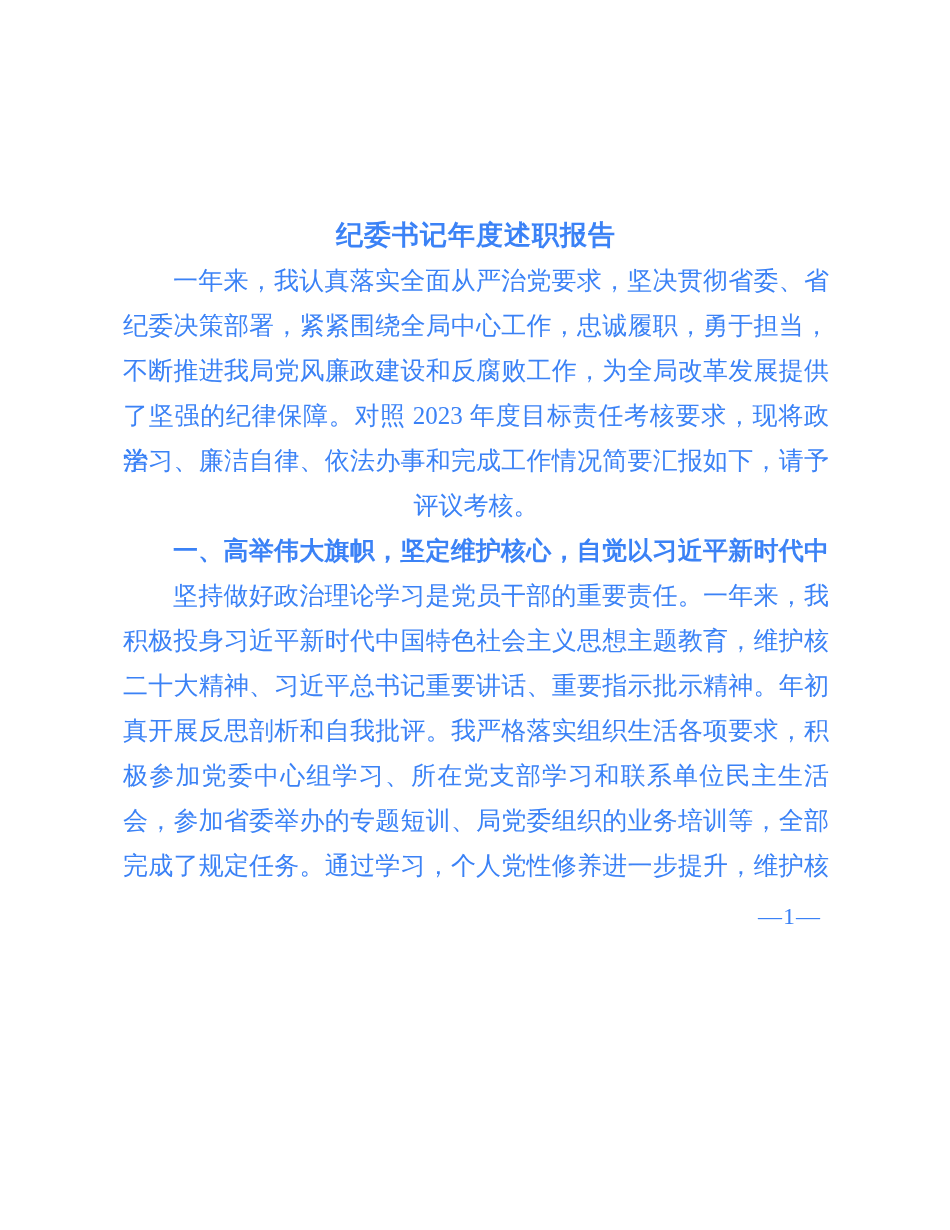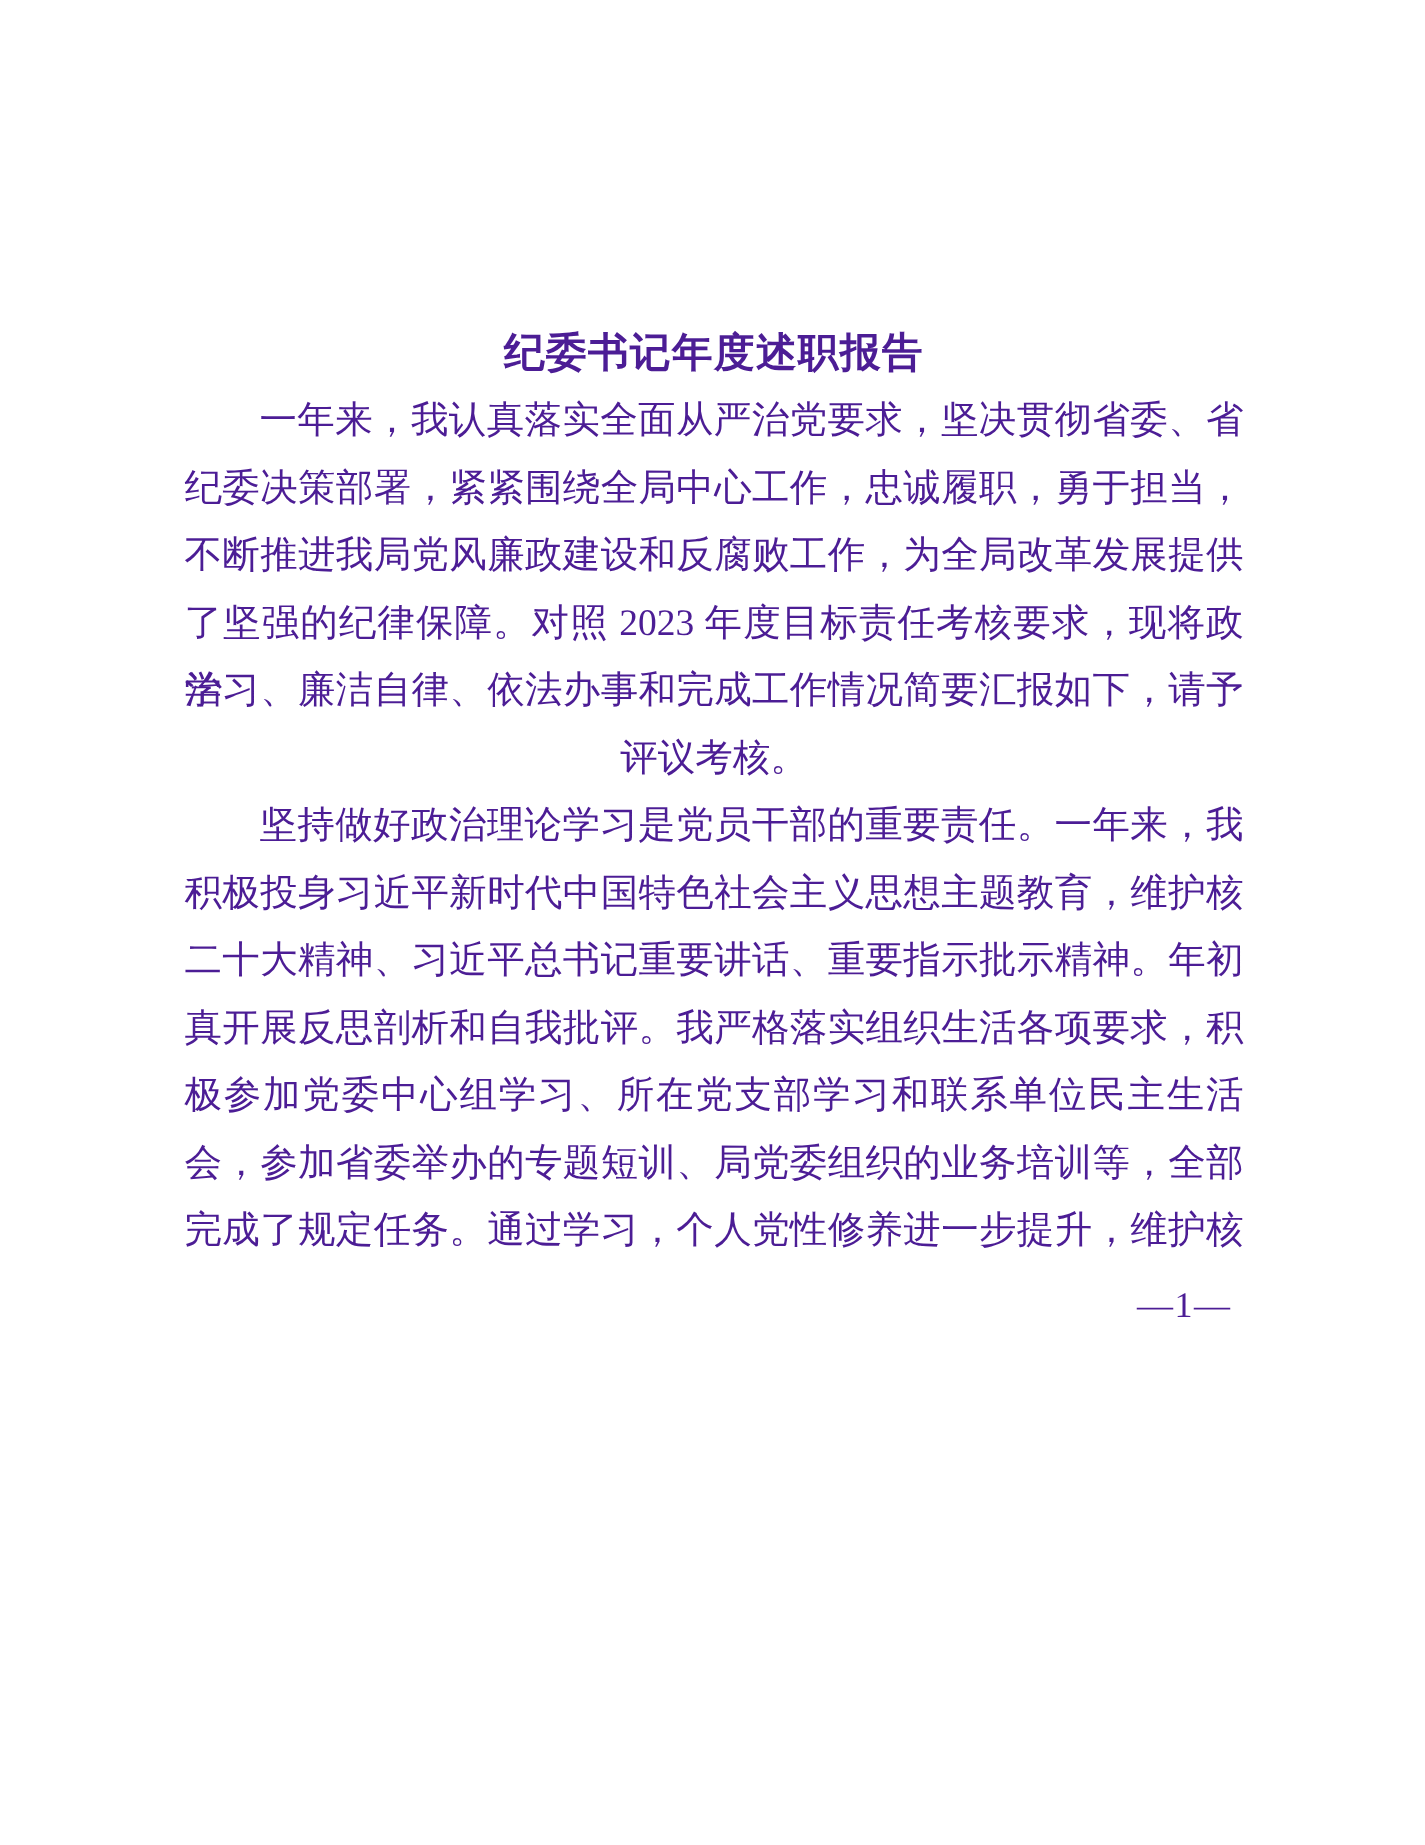--- a/index.html
+++ b/index.html
@@ -5,21 +5,21 @@
   html, body {
     margin: 0;
     padding: 0;
     background: #ffffff;
   }
   .page {
     position: relative;
     width: 950px;
     height: 1230px;
     background: #ffffff;
-    color: #4c1d95;
+    color: #3b82f6;
     overflow: hidden;
     font-family: "Liberation Serif", "DejaVu Serif", serif;
   }
   .content {
     position: absolute;
     left: 123px;
     top: 213px;
     width: 706px;
   }
   .doc-title {
@@ -82,20 +82,21 @@
     <div class="para">
       <div class="line body-line first justify">一年来，我认真落实全面从严治党要求，坚决贯彻省委、省</div>
       <div class="line body-line justify">纪委决策部署，紧紧围绕全局中心工作，忠诚履职，勇于担当，</div>
       <div class="line body-line justify">不断推进我局党风廉政建设和反腐败工作，为全局改革发展提供</div>
       <div class="line body-line justify">了坚强的纪律保障。对照 2023 年度目标责任考核要求，现将政治</div>
       <div class="line body-line justify">学习、廉洁自律、依法办事和完成工作情况简要汇报如下，请予</div>
       <div class="line body-line left">评议考核。</div>
     </div>
 
     <div class="para">
+      <div class="line heading-line first justify">一、高举伟大旗帜，坚定维护核心，自觉以习近平新时代中</div>
     </div>
 
     <div class="para">
       <div class="line body-line first justify">坚持做好政治理论学习是党员干部的重要责任。一年来，我</div>
       <div class="line body-line justify">积极投身习近平新时代中国特色社会主义思想主题教育，维护核</div>
       <div class="line body-line justify">二十大精神、习近平总书记重要讲话、重要指示批示精神。年初</div>
       <div class="line body-line justify">真开展反思剖析和自我批评。我严格落实组织生活各项要求，积</div>
       <div class="line body-line justify">极参加党委中心组学习、所在党支部学习和联系单位民主生活</div>
       <div class="line body-line justify">会，参加省委举办的专题短训、局党委组织的业务培训等，全部</div>
       <div class="line body-line justify">完成了规定任务。通过学习，个人党性修养进一步提升，维护核</div>

